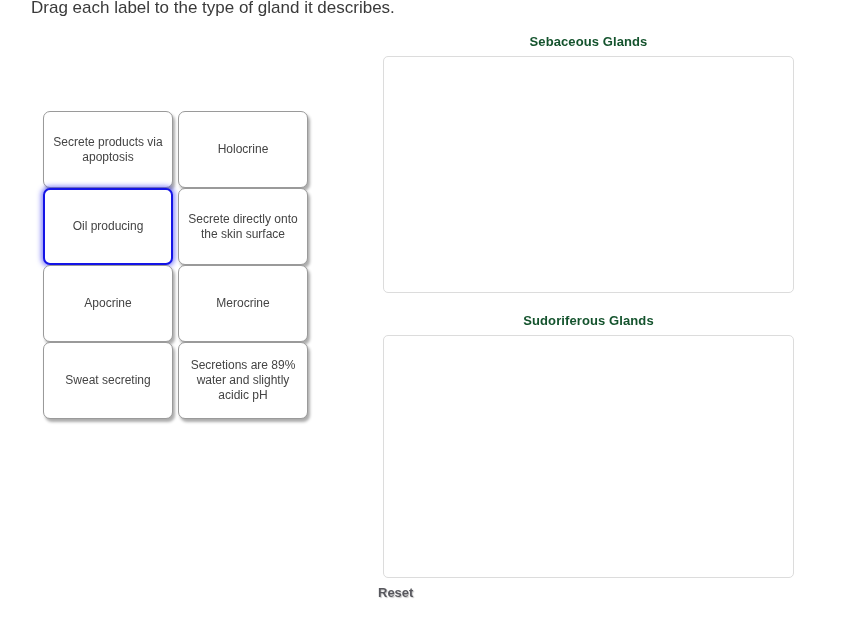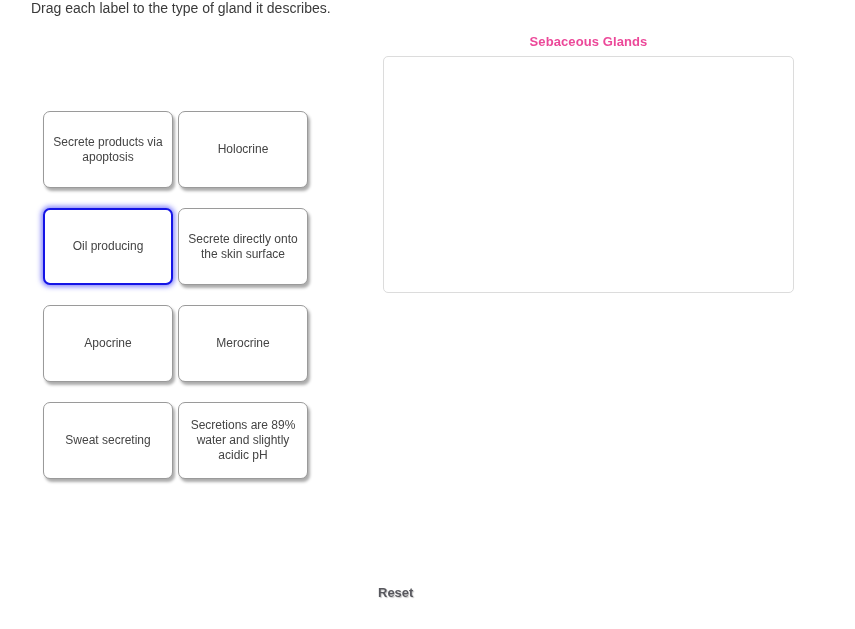--- a/index.html
+++ b/index.html
@@ -15,35 +15,35 @@
     font-family: "Liberation Sans", sans-serif;
     color: #404040;
     overflow: hidden;
   }
 
   
   #instruction {
     position: absolute;
     left: 31px;
     top: 0px;
-    font-size: 14px;
+    font-size: 17px;
     line-height: 16px;
     color: #3a3a3a;
     white-space: nowrap;
   }
 
   
   #tile-bank {
     position: absolute;
     left: 43px;
     top: 111px;
     width: 266px;
     display: flex;
     flex-wrap: wrap;
-    gap: 20px 5px;
+    gap: 0 5px;
   }
   .tile {
     width: 130px;
     height: 77px;
     background: #ffffff;
     border: 1px solid #9a9a9a;
     border-radius: 7px;
     box-shadow: 2px 3px 3px rgba(0,0,0,0.33);
     display: flex;
     align-items: center;
@@ -64,21 +64,21 @@
   
   #zones {
     position: absolute;
     left: 383px;
     top: 34px;
     width: 411px;
   }
   .zone-title {
     font-size: 13px;
     font-weight: bold;
-    color: #ec4899;
+    color: #14532d;
     text-align: center;
     margin: 0 0 7px 0;
     letter-spacing: 0.1px;
   }
   .zone-box {
     width: 411px;
     background: #ffffff;
     border: 1px solid #dcdcdc;
     border-radius: 5px;
   }
@@ -129,15 +129,19 @@
       <span>Secretions are 89% water and slightly acidic pH</span>
     </div>
   </div>
 
 <div id="zones">
   <div>
     <div class="zone-title">Sebaceous Glands</div>
     <div class="zone-box" id="zone-box-sebaceous"></div>
   </div>
   <div class="zone-gap"></div>
+  <div>
+    <div class="zone-title">Sudoriferous Glands</div>
+    <div class="zone-box" id="zone-box-sudoriferous"></div>
+  </div>
 </div>
 
 <div id="reset-button">Reset</div>
 
 </body></html>

